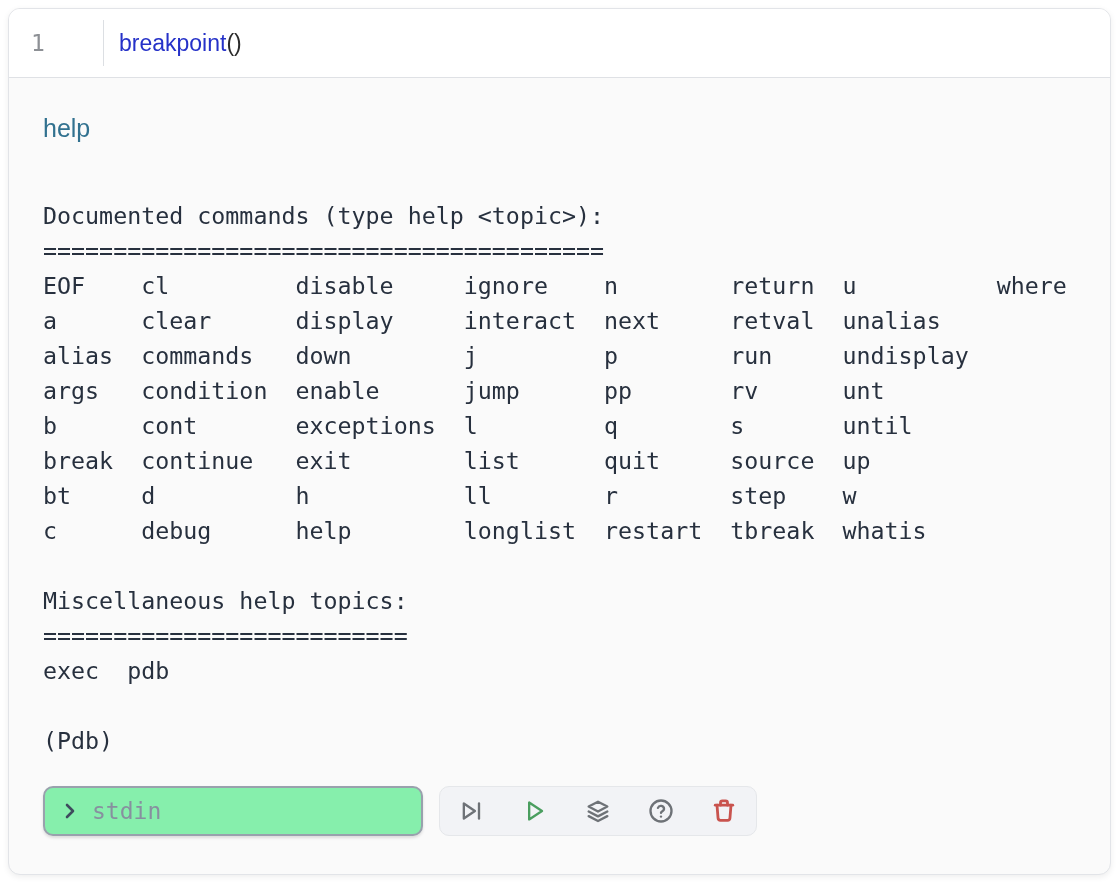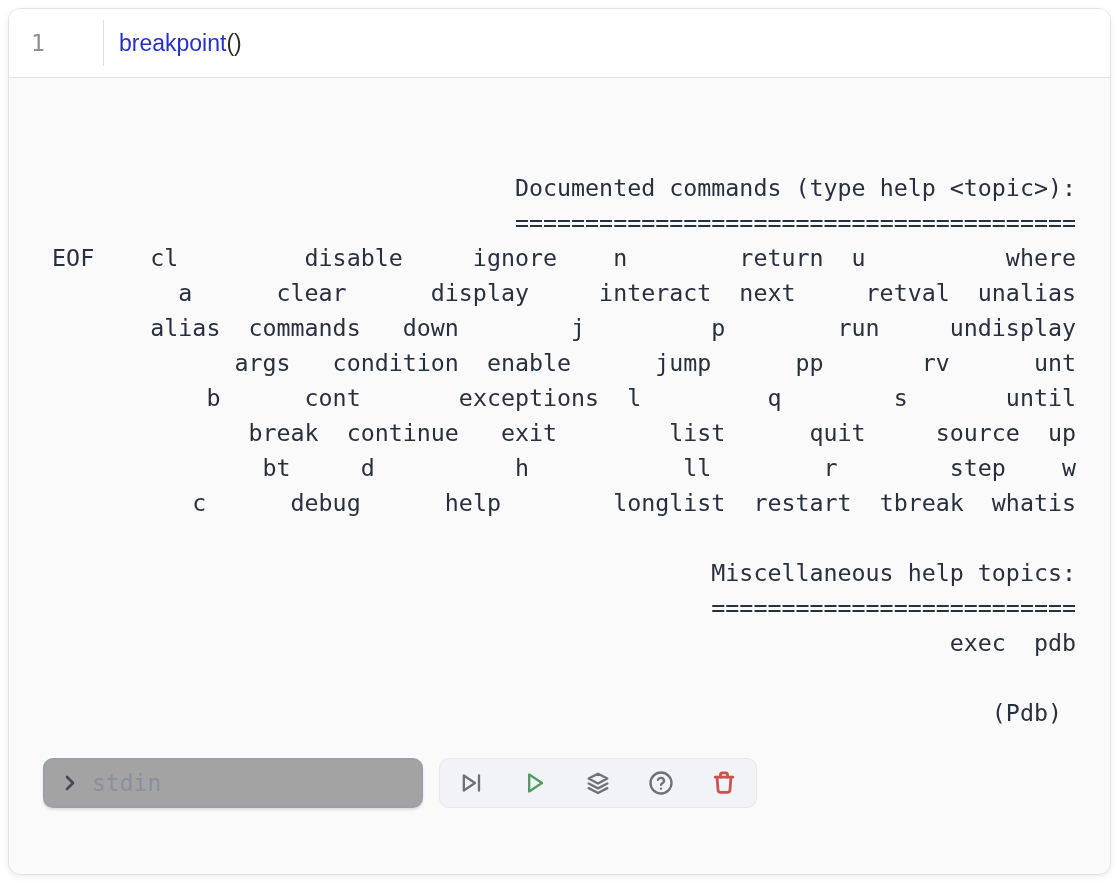--- a/index.html
+++ b/index.html
@@ -45,27 +45,27 @@
   
   .output{padding:36px 34px 0 34px;}
   .echoed{
     color:var(--accent-blue);
     font-size:25px;line-height:28px;
   }
   pre.console{
     margin:56px 0 0 0;
     font-family:"DejaVu Sans Mono",monospace;
     font-size:23.3px;line-height:35px;
-    color:#27303e;white-space:pre;text-align:right;
+    color:#27303e;white-space:pre;
   }
   
   .io-row{display:flex;align-items:center;margin-top:28px;}
   .stdin-box{
     width:380px;height:50px;
-    border:2px solid #99a1ad;border-radius:10px;background:#a3a3a3;
+    border:2px solid #99a1ad;border-radius:10px;background:#86efac;
     display:flex;align-items:center;padding:0 25px 0 13px;
     box-shadow:0 2px 3px rgba(0,0,0,.12);
   }
   .stdin-box svg{flex:0 0 auto;color:#3e4b5d;}
   .stdin-box input{
     border:none;outline:none;flex:1;min-width:0;background:transparent;
     margin-left:10px;padding:0;
     font-family:"DejaVu Sans Mono",monospace;font-size:23px;color:#3e4b5d;
   }
   .stdin-box input::placeholder{color:#87909f;opacity:1;}
@@ -94,20 +94,21 @@
     <div class="gutter">
       <span>1</span>
     </div>
     <div class="code-line">
         <span class="fn">breakpoint</span>
         <span class="paren">()</span>
       </div>
   </div>
 
   <div class="output">
+    <div class="echoed">help</div>
     <pre class="console">Documented commands (type help &lt;topic&gt;):
 ========================================
 EOF    cl         disable     ignore    n        return  u          where
 a      clear      display     interact  next     retval  unalias
 alias  commands   down        j         p        run     undisplay
 args   condition  enable      jump      pp       rv      unt
 b      cont       exceptions  l         q        s       until
 break  continue   exit        list      quit     source  up
 bt     d          h           ll        r        step    w
 c      debug      help        longlist  restart  tbreak  whatis

